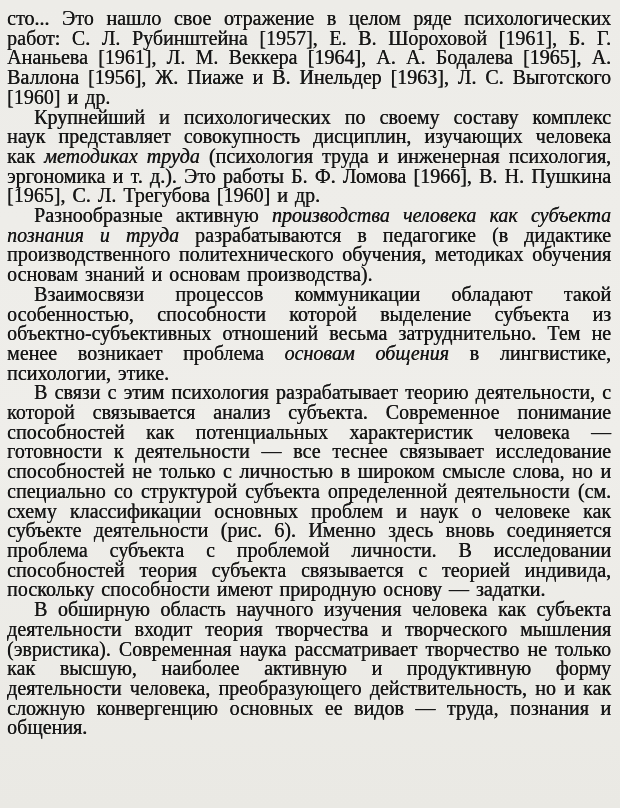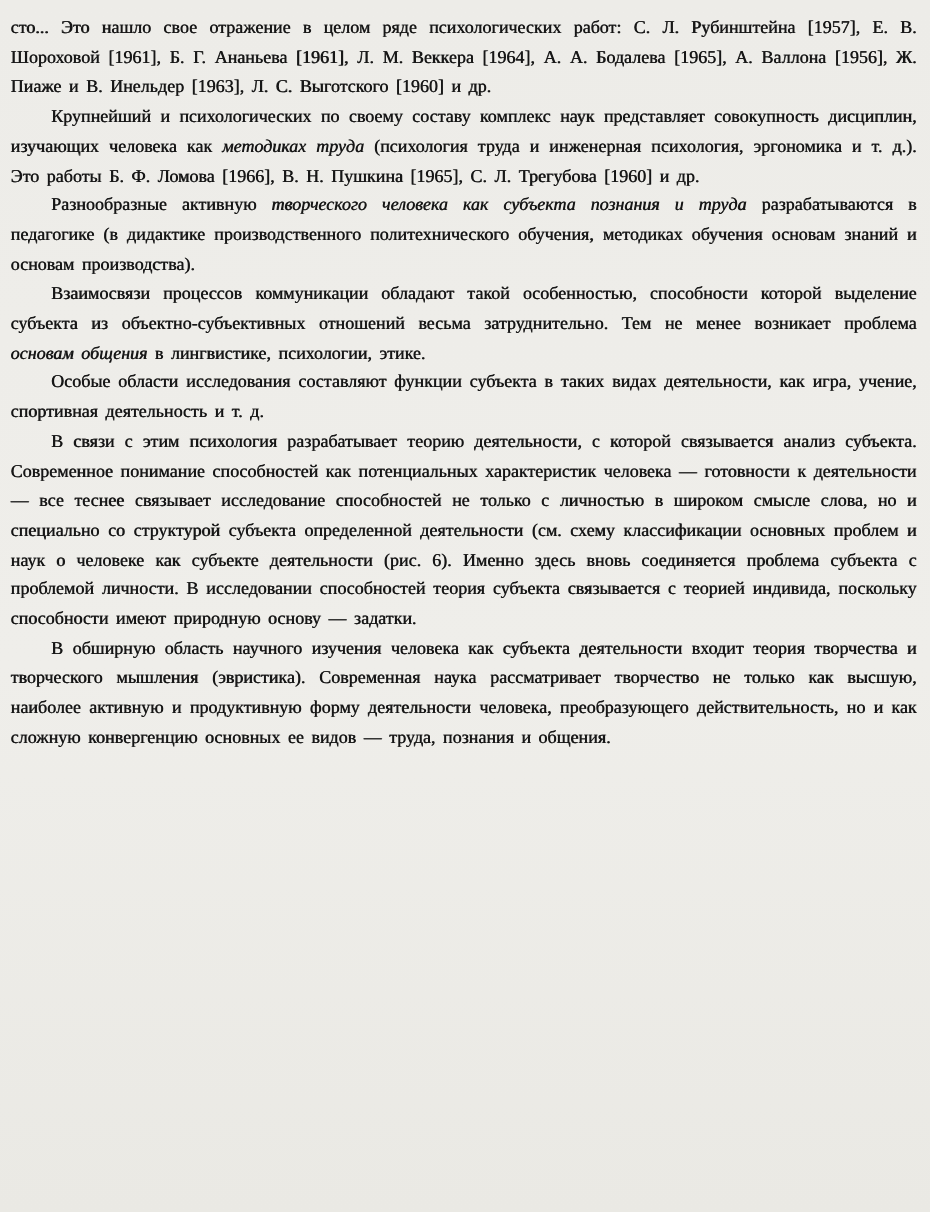--- a/index.html
+++ b/index.html
@@ -12,21 +12,21 @@
     background: #ecebe7;
     overflow: hidden;
   }
   .scan-page {
     box-sizing: border-box;
     width: 620px;
     height: 808px;
     padding: 9px 9px 8px 7px;
     background: linear-gradient(180deg, #edece8 0%, #efeeea 55%, #eae9e4 100%);
     font-family: "Liberation Serif", "DejaVu Serif", serif;
-    font-size: 12px;
+    font-size: 20px;
     line-height: 19.7px;
     color: #171717;
     text-align: justify;
     word-spacing: 2px;
     text-shadow: 0.35px 0 0 currentColor; 
   }
   p.para {
     margin: 0;
     text-indent: 27px;
   }
@@ -39,23 +39,22 @@
 </style>
 </head>
 <body>
 
 <div class="scan-page">
 
   <p class="para no-indent"><span>сто... Это нашло свое отражение в целом ряде психологических работ: С. Л. Рубинштейна [1957], Е. В. Шороховой [1961], Б. Г. Ананьева [1961], Л. М. Веккера [1964], А. А. Бодалева [1965], А. Валлона [1956], Ж. Пиаже и В. Инельдер [1963], Л. С. Выготского [1960] и др.</span></p>
 
   <p class="para"><span>Крупнейший и психологических по своему составу комплекс наук представляет совокупность дисциплин, изучающих человека как </span><span class="italic">методиках труда</span><span> (психология труда и инженерная психология, эргономика и т. д.). Это работы Б. Ф. Ломова [1966], В. Н. Пушкина [1965], С. Л. Трегубова [1960] и др.</span></p>
 
-  <p class="para"><span>Разнообразные активную </span><span class="italic">творческого человека как субъекта познания и труда</span><span> разрабатываются в педагогике (в дидактике производственного политехнического обучения, методиках обучения основам знаний и основам производства).</span></p>
+  <p class="para"><span>Разнообразные активную </span><span class="italic">производства человека как субъекта познания и труда</span><span> разрабатываются в педагогике (в дидактике производственного политехнического обучения, методиках обучения основам знаний и основам производства).</span></p>
 
   <p class="para"><span>Взаимосвязи процессов коммуникации обладают такой особенностью, способности которой выделение субъекта из объектно-субъективных отношений весьма затруднительно. Тем не менее возникает проблема </span><span class="italic">основам общения</span><span> в лингвистике, психологии, этике.</span></p>
 
-  <p class="para"><span>Особые области исследования составляют функции субъекта в таких видах деятельности, как игра, учение, спортивная деятельность и т. д.</span></p>
 
   <p class="para"><span>В связи с этим психология разрабатывает теорию деятельности, с которой связывается анализ субъекта. Современное понимание способностей как потенциальных характеристик человека — готовности к деятельности — все теснее связывает исследование способностей не только с личностью в широком смысле слова, но и специально со структурой субъекта определенной деятельности (см. схему классификации основных проблем и наук о человеке как субъекте деятельности (рис. 6). Именно здесь вновь соединяется проблема субъекта с проблемой личности. В исследовании способностей теория субъекта связывается с теорией индивида, поскольку способности имеют природную основу — задатки.</span></p>
 
   <p class="para"><span>В обширную область научного изучения человека как субъекта деятельности входит теория творчества и творческого мышления (эвристика). Современная наука рассматривает творчество не только как высшую, наиболее активную и продуктивную форму деятельности человека, преобразующего действительность, но и как сложную конвергенцию основных ее видов — труда, познания и общения.</span></p>
 
 </div>
 
 </body></html>

